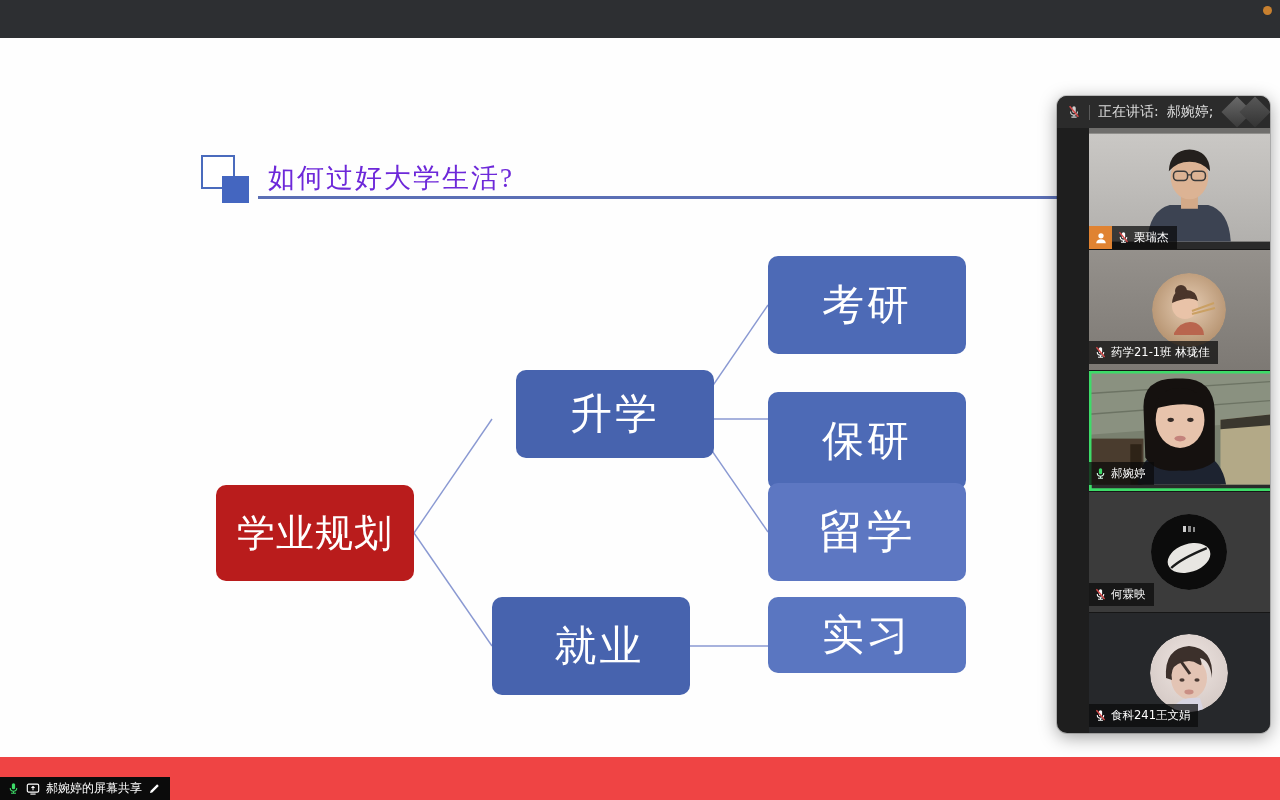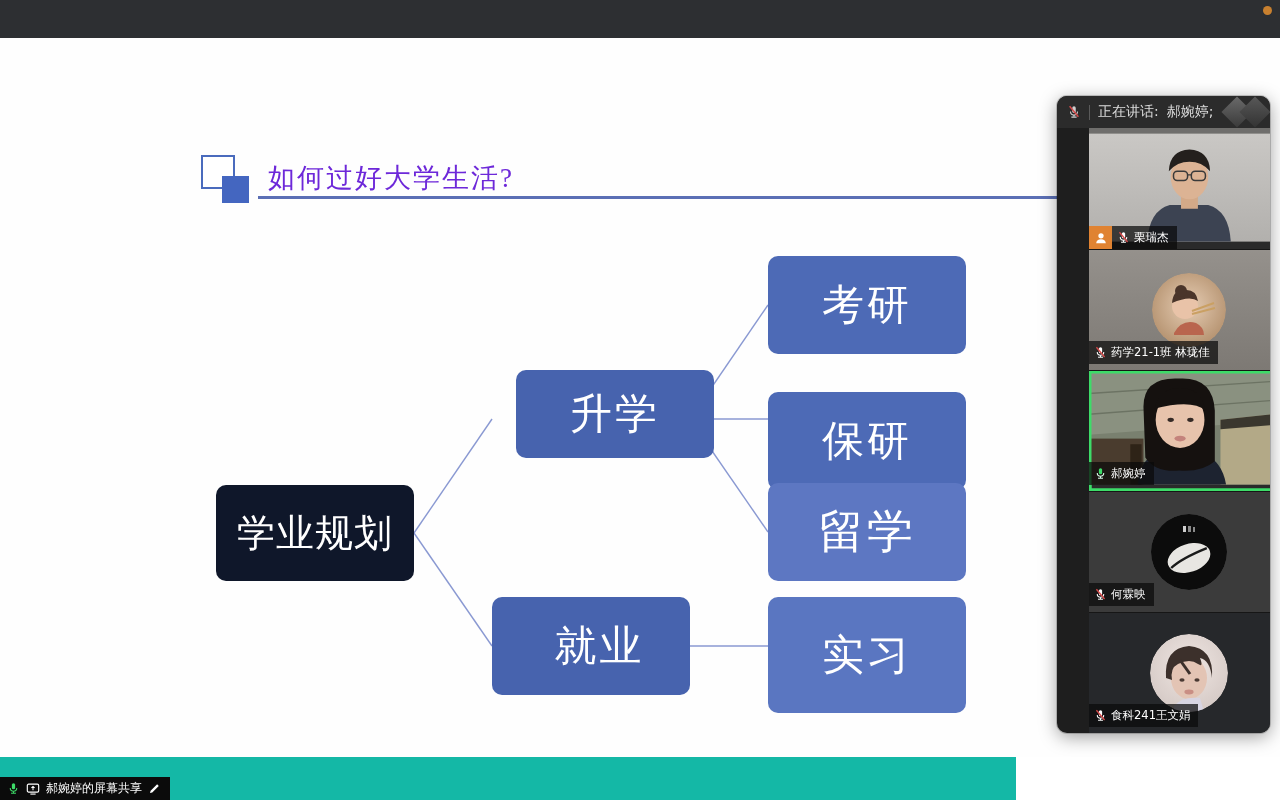--- a/index.html
+++ b/index.html
@@ -7,21 +7,21 @@
   body {
     width:1280px; height:800px; overflow:hidden;
     background:#fff;
     font-family:"DejaVu Sans","Liberation Sans",sans-serif;
   }
   #app { position:absolute; inset:0; width:1280px; height:800px; }
 
   
   .topbar { position:absolute; left:0; top:0; width:1280px; height:38px; background:#2d2f32; }
   .orange-dot { position:absolute; right:8px; top:6px; width:9px; height:9px; border-radius:50%; background:#c8802f; }
-  .bottombar { position:absolute; left:0; top:757px; width:1016px; height:43px; background:#14b8a6; }
+  .bottombar { position:absolute; left:0; top:757px; width:1280px; height:43px; background:#ef4444; }
   .share-chip {
     position:absolute; left:0; bottom:0; height:23px; background:#0b0b0b;
     display:flex; align-items:center; gap:6px; padding:0 9px 0 7px;
     color:#fff; font-size:12px; white-space:nowrap;
   }
   .share-chip svg { display:block; }
 
   
   .slide { position:absolute; left:0; top:38px; width:1280px; height:719px; background:#fefefe; }
   .title-sq-outline { position:absolute; left:201px; top:155px; width:34px; height:34px; border:2.5px solid #4a6bbd; background:#fff; }
@@ -32,27 +32,27 @@
   }
   .title-rule { position:absolute; left:258px; top:196px; width:799px; height:2.5px; background:#5b6fb5; }
 
   .edges { position:absolute; left:0; top:0; width:1280px; height:800px; pointer-events:none; }
 
   .node {
     position:absolute; width:198px; border-radius:10px; color:#fff;
     display:flex; align-items:center; justify-content:center;
     font-weight:500; letter-spacing:3px; white-space:nowrap;text-align:right;
   }
-  .node-root   { left:216px; top:485px; height:96px; background:#0f172a; font-size:38px; letter-spacing:1px; }
+  .node-root   { left:216px; top:485px; height:96px; background:#b91c1c; font-size:38px; letter-spacing:1px; }
   .node-shengxue { left:492px; top:370px; height:88px; background:#4763ae; font-size:42px;margin-left:24px; }
   .node-jiuye  { left:492px; top:597px; height:98px; background:#4763ae; font-size:42px;padding-left:17px; }
   .node-kaoyan { left:768px; top:256px; height:98px; background:#4d6ab6; font-size:42px; }
   .node-baoyan { left:768px; top:392px; height:98px; background:#4d6ab6; font-size:42px; }
   .node-liuxue { left:768px; top:483px; height:98px; background:#5d77c2; font-size:46px; }
-  .node-shixi  { left:768px; top:597px; height:116px; background:#5a76c1; font-size:42px; }
+  .node-shixi  { left:768px; top:597px; height:76px; background:#5a76c1; font-size:42px; }
 
   
   .panel {
     position:absolute; left:1057px; top:96px; width:213px; height:637px;
     background:#1e1e1e; border-radius:10px; overflow:hidden;
     box-shadow:0 4px 18px rgba(0,0,0,0.38), 0 0 0 1px rgba(0,0,0,0.18);
   }
   .panel-header {
     position:relative; height:32px; background:#2b2b2b;
     display:flex; align-items:center; gap:8px; padding:0 10px;

